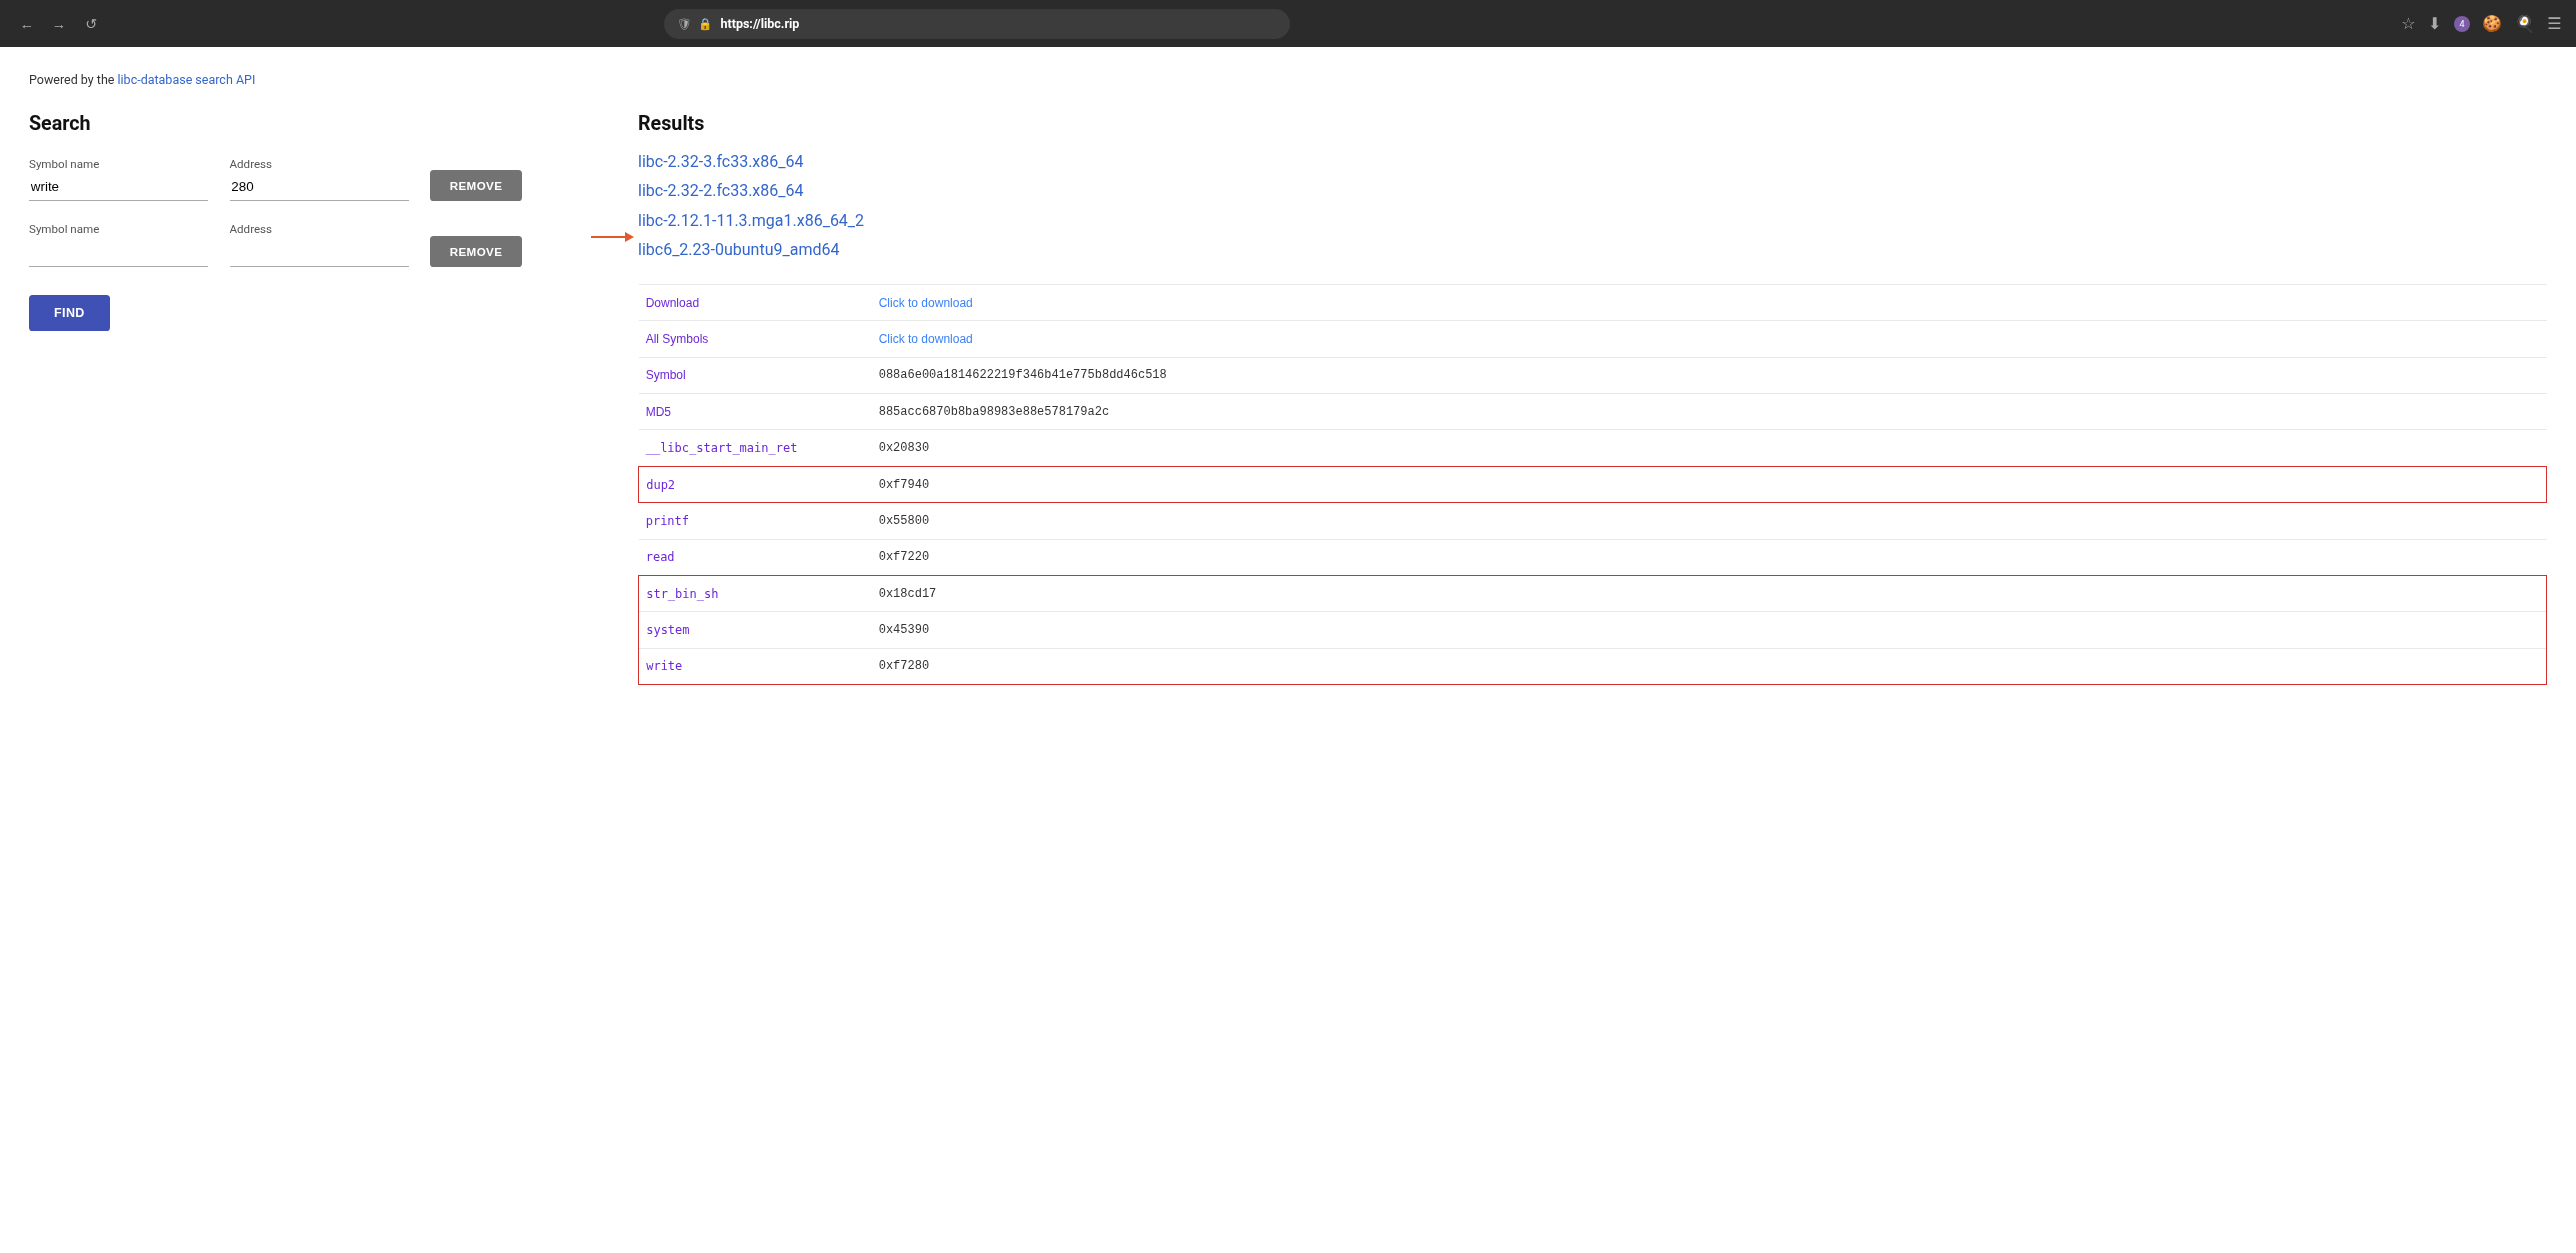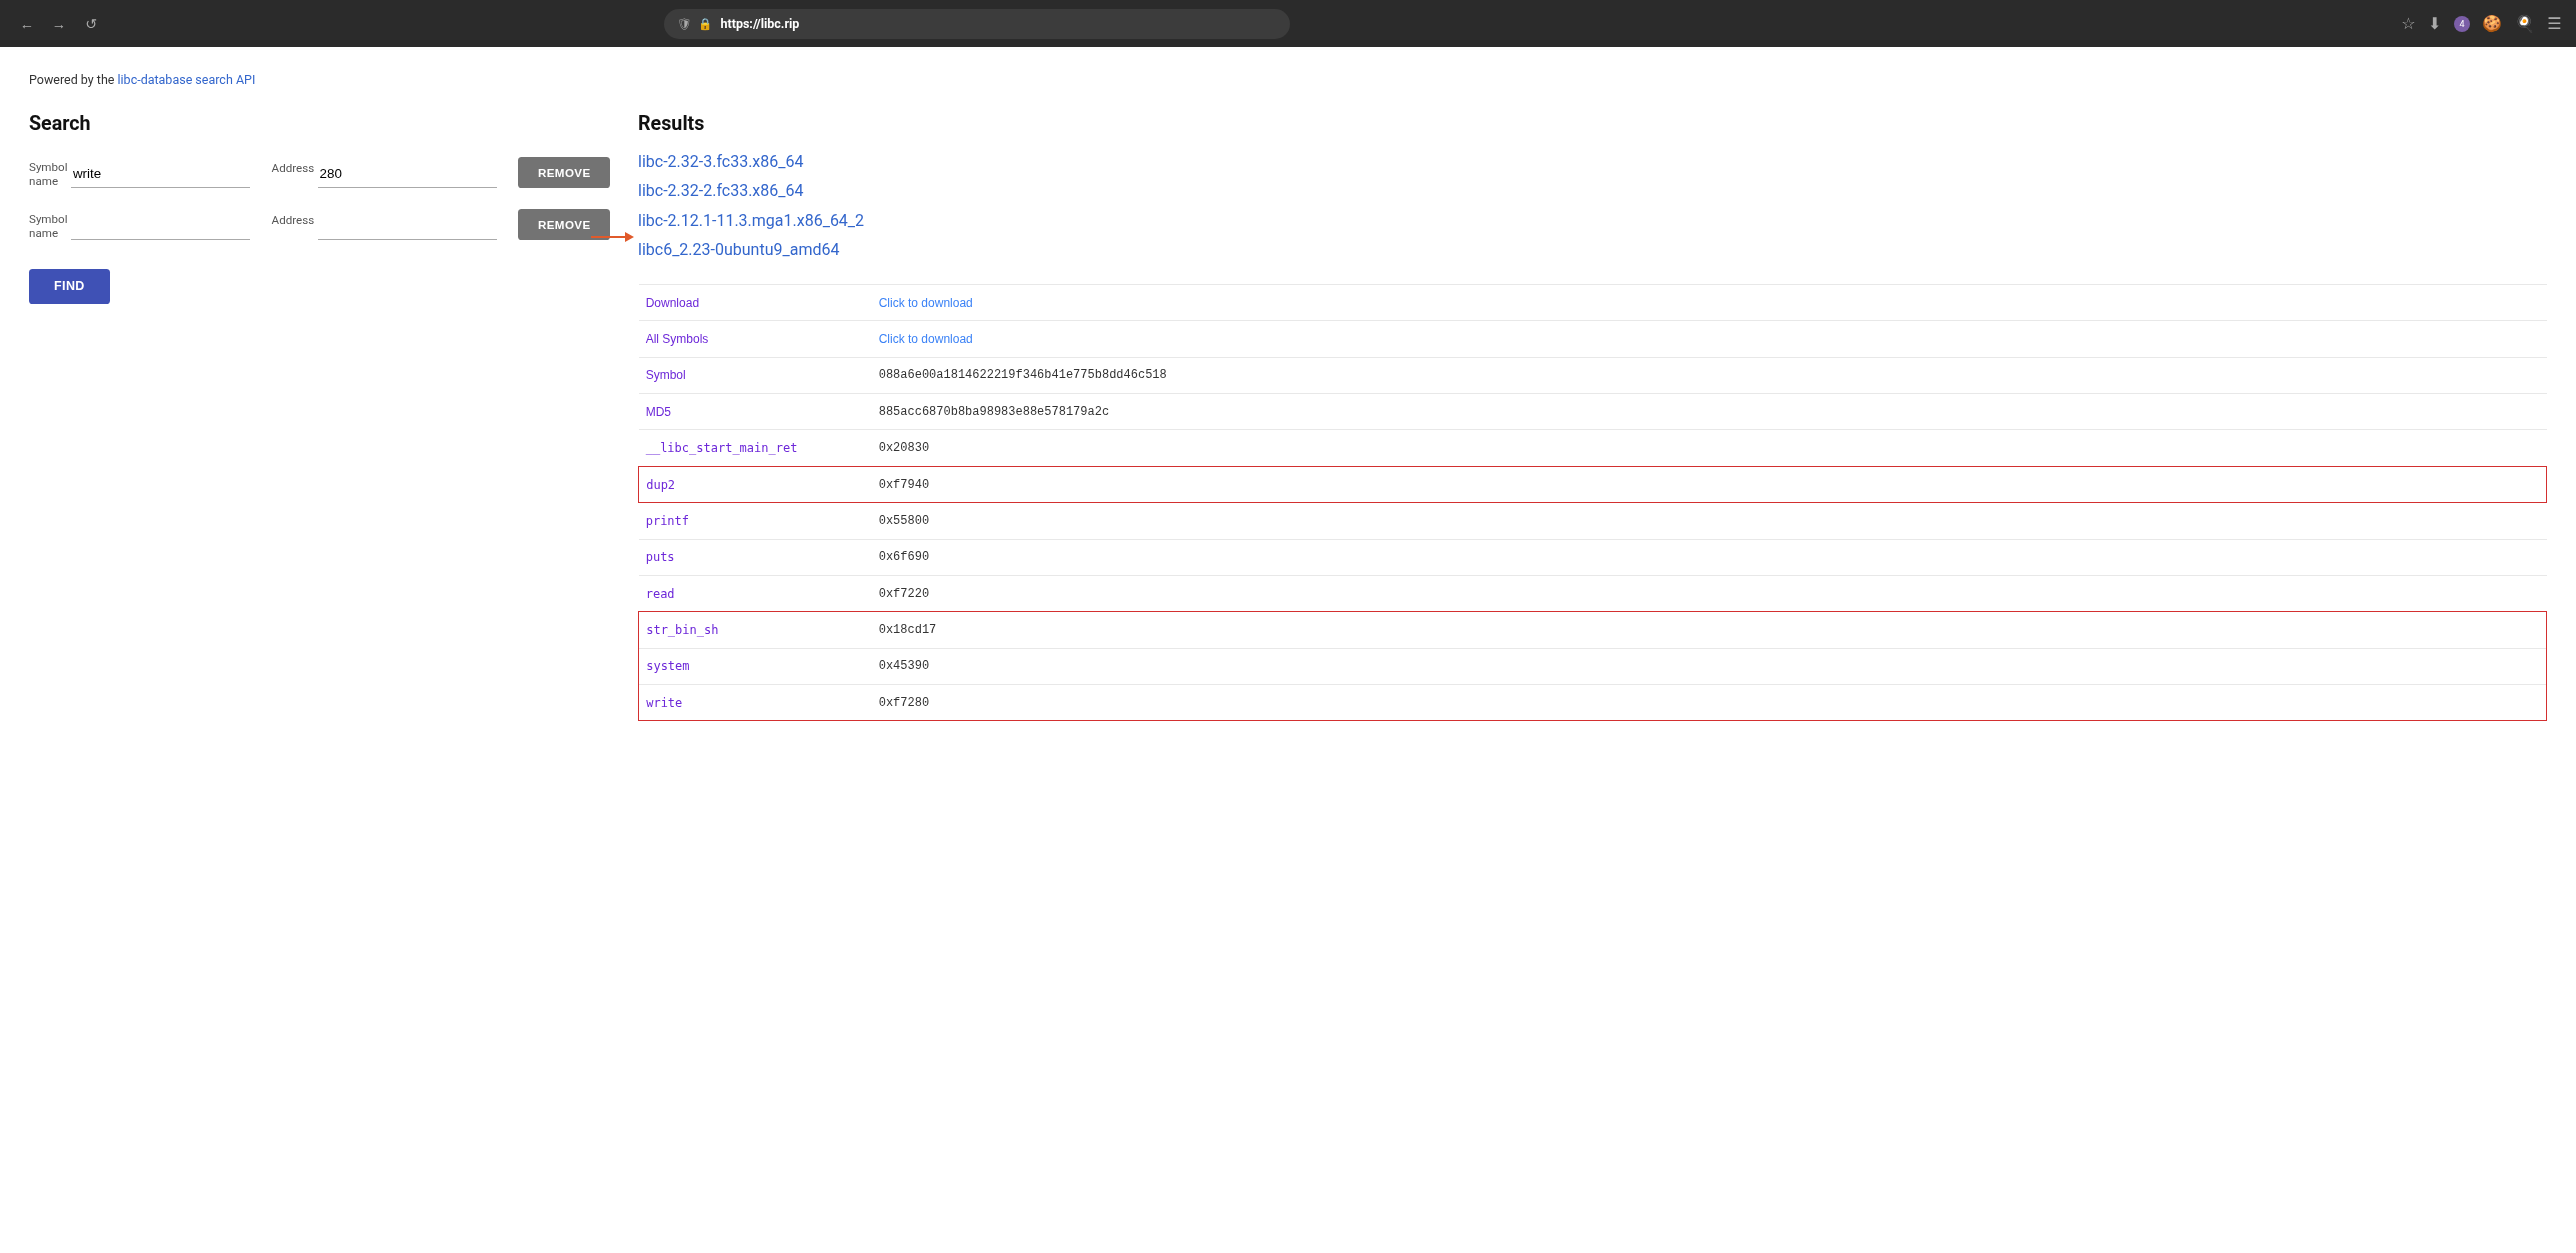--- a/index.html
+++ b/index.html
@@ -117,20 +117,21 @@
 
     .search-row {
       display: flex;
       align-items: flex-end;
       gap: 21.5px;
       margin-bottom: 21.5px;
     }
 
     .field-group {
       display: flex;
+      flex-direction: column;
       gap: 3.6px;
     }
 
     .field-group label {
       font-size: 11.6px;
       color: #555;
     }
 
     .field-group input {
       border: none;
@@ -392,24 +393,20 @@
           <tr class="single-highlight">
             <td class="mono">dup2</td>
             <td class="mono">0xf7940</td>
           </tr>
 
           <tr>
             <td class="mono">printf</td>
             <td class="mono">0x55800</td>
           </tr>
 
-          <tr>
-            <td class="mono">puts</td>
-            <td class="mono">0x6f690</td>
-          </tr>
 
           <tr>
             <td class="mono">read</td>
             <td class="mono">0xf7220</td>
           </tr>
 
           <tr class="row-group-start">
             <td class="mono">str_bin_sh</td>
             <td class="mono">0x18cd17</td>
           </tr>

